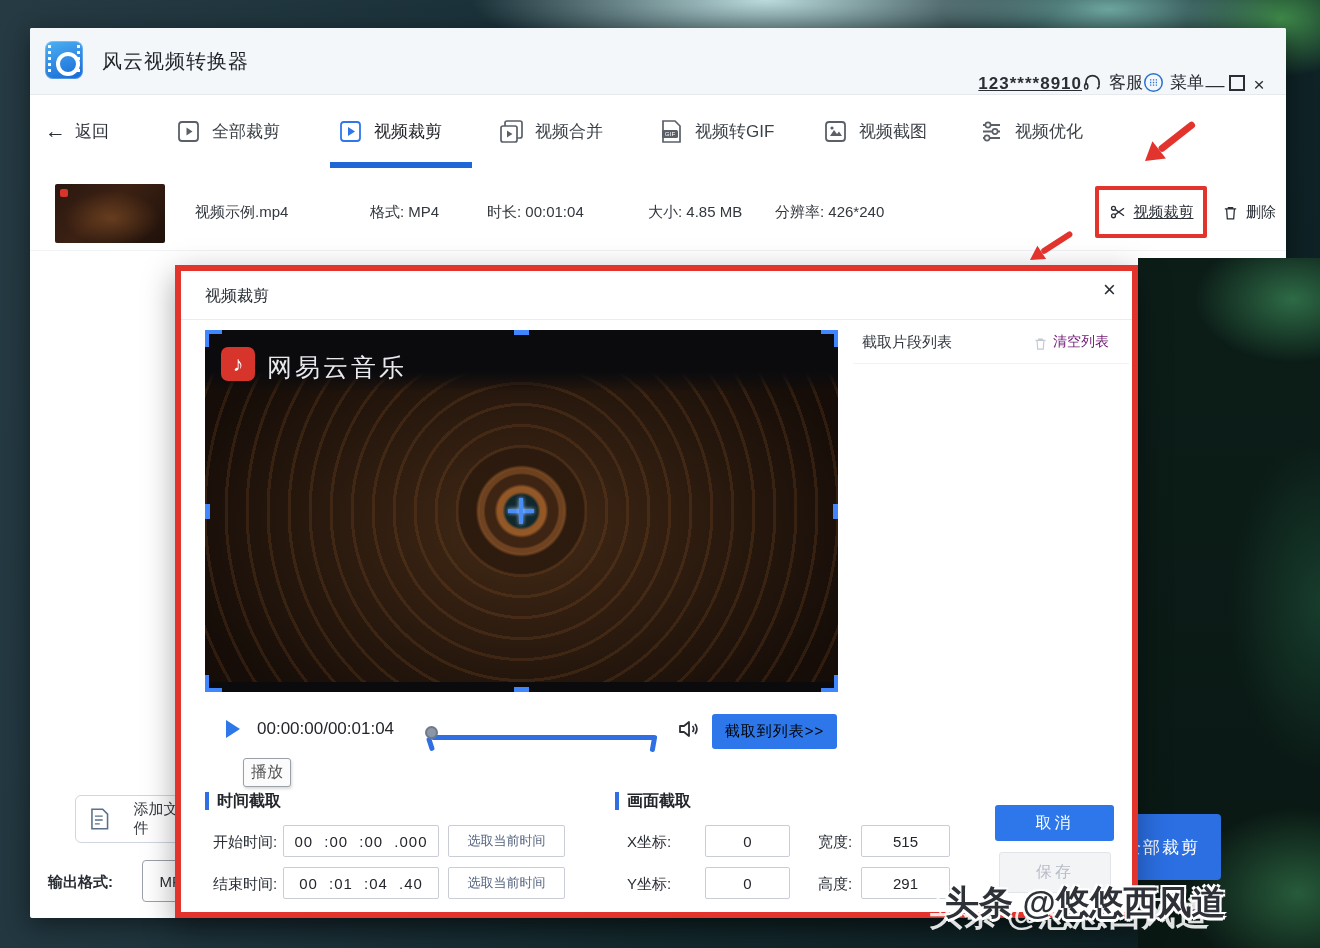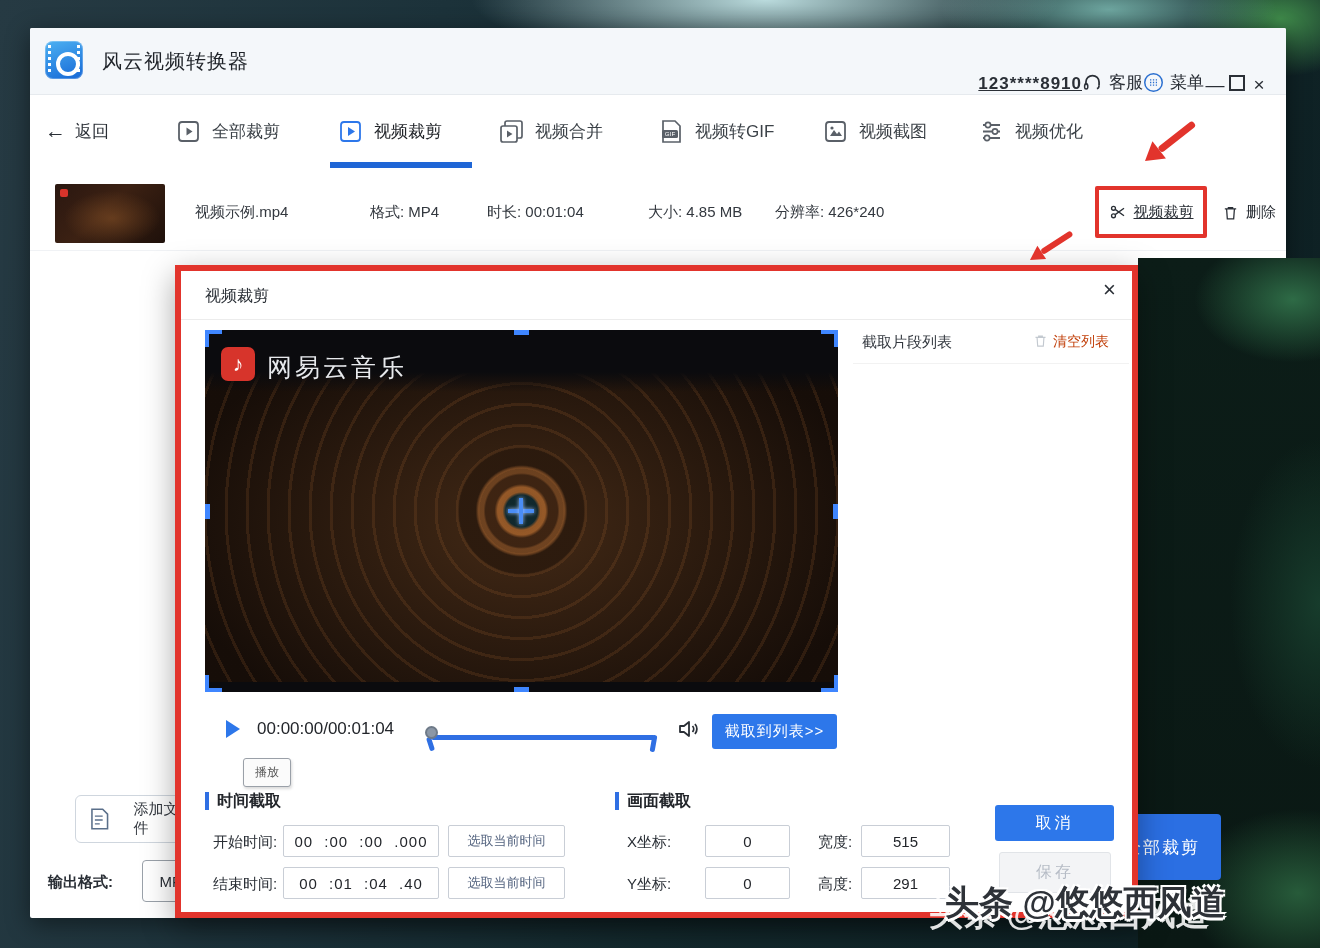--- a/index.html
+++ b/index.html
@@ -68,21 +68,21 @@
       linear-gradient(#0c1d18,#0a1814)}
   .crop-all-btn{position:absolute;left:1103px;top:814px;width:118px;height:66px;background:#2b6fe3;border-radius:4px;z-index:6;
     display:flex;align-items:center;justify-content:center;font-size:17px;color:#fff;letter-spacing:2px}
   
   .dialog{position:absolute;left:175px;top:265px;width:963px;height:653px;box-sizing:border-box;
     border:6px solid #e2342c;background:#fff;z-index:10;box-shadow:0 10px 30px rgba(0,0,0,.35)}
   .dlg-title{position:absolute;left:24px;top:15px;font-size:16px;color:#2a2f36}
   .dlg-close{position:absolute;left:922px;top:8px;font-size:22px;color:#2a2f36;line-height:1}
   .dlg-hr{position:absolute;left:0;top:48px;width:100%;height:1px;background:#ececec}
   .seg-label{position:absolute;left:681px;top:62px;font-size:15px;color:#33383f}
-  .clear-group{position:absolute;left:852px;top:62px;display:flex;align-items:flex-start;gap:5px;font-size:14px;color:#c2410c}
+  .clear-group{position:absolute;left:852px;top:62px;display:flex;align-items:flex-end;gap:5px;font-size:14px;color:#701a75}
   .seg-hr{position:absolute;left:672px;top:92px;width:276px;height:1px;background:#f2f2f2}
   
   .video{position:absolute;left:24px;top:59px;width:633px;height:362px;background:#0c0a09;overflow:hidden}
   .video .content{position:absolute;inset:0;
     background-image:
       radial-gradient(circle at 50% 50%, rgba(14,40,46,.95) 0 16px, rgba(160,95,42,.85) 19px 24px, rgba(62,36,18,.9) 27px 36px, rgba(150,90,42,.55) 38px 43px, rgba(42,25,13,.85) 46px 62px, rgba(42,25,13,0) 64px),
       repeating-radial-gradient(circle at 50% 50%, rgba(178,108,52,.16) 0 3px, rgba(178,108,52,0) 3px 21px),
       radial-gradient(430px 270px at 50% 55%, rgba(96,58,30,.6), rgba(22,13,8,.96) 82%),
       linear-gradient(#171009,#171009)}
   .video .topband{position:absolute;left:0;top:0;width:100%;height:62px;background:linear-gradient(#0b0b0e 68%,rgba(11,11,14,0))}
@@ -105,23 +105,23 @@
   
   .play-tri{position:absolute;left:45px;top:449px;width:0;height:0;border-top:9px solid transparent;border-bottom:9px solid transparent;border-left:14px solid #2d77ea}
   .time-text{position:absolute;left:76px;top:448px;font-size:17px;color:#23262b}
   .slider{position:absolute;left:244px;top:452px;width:240px;height:32px}
   .slider .track{position:absolute;left:6px;top:12px;width:224px;height:5px;background:#2f6fe3;border-radius:3px}
   .slider .knob{position:absolute;left:0;top:3px;width:13px;height:13px;border-radius:50%;background:#8b97a6;border:2px solid #6e7a88;box-sizing:border-box}
   .slider .tail-l{position:absolute;left:3px;top:14px;width:5px;height:14px;background:#2f6fe3;border-radius:2px;transform:rotate(-18deg)}
   .slider .tail-r{position:absolute;left:226px;top:12px;width:5px;height:17px;background:#2f6fe3;border-radius:2px;transform:rotate(10deg)}
   .speaker{position:absolute;left:495px;top:446px}
   .capture-btn{position:absolute;left:531px;top:443px;width:125px;height:35px;background:#2d77ea;border-radius:3px;
-    display:flex;align-items:center;justify-content:center;font-size:15px;color:#ffffff;letter-spacing:1px}
+    display:flex;align-items:center;justify-content:center;font-size:15px;color:#000000;letter-spacing:1px}
   .tooltip{position:absolute;left:62px;top:487px;width:46px;height:27px;border:1px solid #9aa0a8;border-radius:3px;background:#fbfbfb;
-    display:flex;align-items:center;justify-content:center;font-size:12px;color:#555;box-shadow:1px 2px 3px rgba(0,0,0,.15)}
+    display:flex;align-items:center;justify-content:center;font-size:16px;color:#555;box-shadow:1px 2px 3px rgba(0,0,0,.15)}
   
   .sec-mark{position:absolute;width:4px;height:18px;background:#2f6fe3}
   .sec-title{position:absolute;font-size:16px;font-weight:bold;color:#23262b}
   .fld-label{position:absolute;font-size:15px;color:#2a2f36;white-space:nowrap}
   .fld-box{position:absolute;height:32px;border:1px solid #c9ced6;border-radius:2px;background:#fff;box-sizing:border-box;
     display:flex;align-items:center;justify-content:center;font-size:15px;color:#23262b}
   .time-val{word-spacing:6px;letter-spacing:1px}
   .pick-btn{position:absolute;width:117px;height:32px;border:1px solid #c9ced6;border-radius:2px;background:#fff;box-sizing:border-box;
     display:flex;align-items:center;justify-content:center;font-size:13px;color:#53637f;}
   .cancel-btn{position:absolute;left:814px;top:534px;width:119px;height:36px;background:#2d77ea;border-radius:3px;

